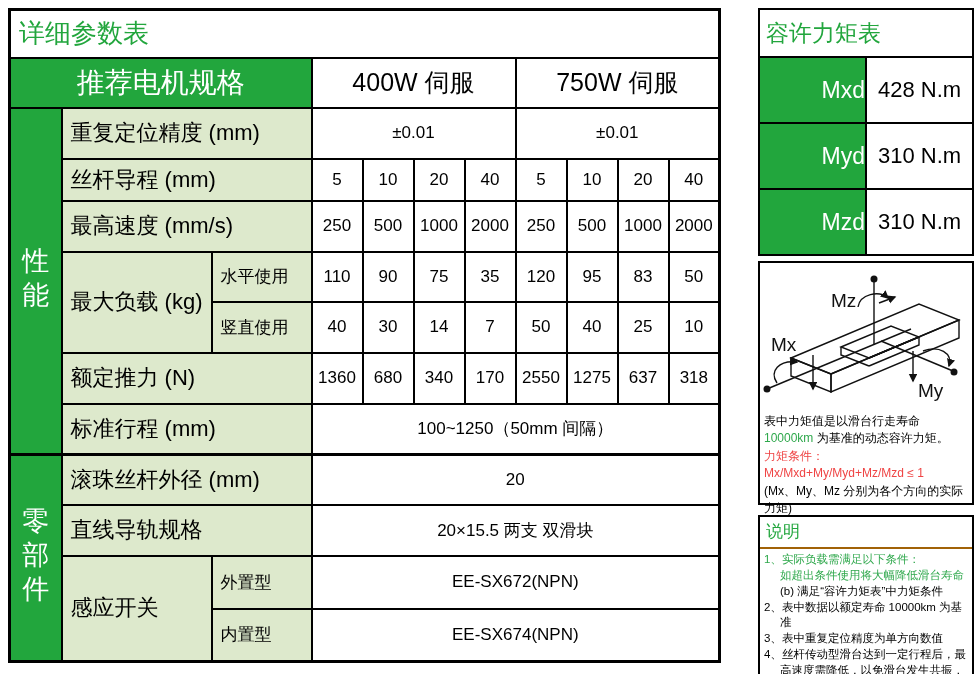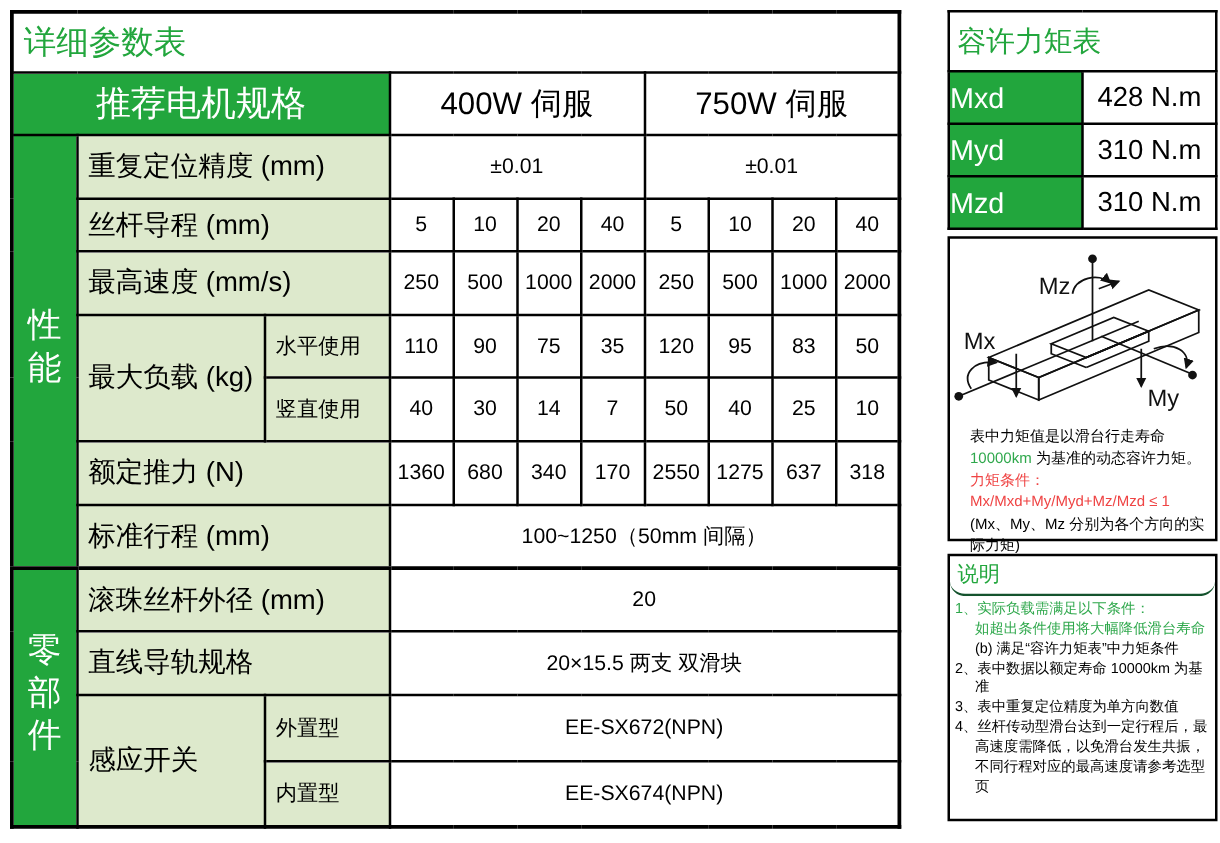--- a/index.html
+++ b/index.html
@@ -19,31 +19,31 @@
   td.sublabel { background:#dde9cc; font-size:17px; text-align:left; padding-left:8px; color:#000; }
   td.val { background:#fff; font-size:17px; text-align:center; color:#000; }
   td.valwide { background:#fff; font-size:17px; text-align:center; color:#000; }
   tr.sectdiv td { border-top:3px solid #000; }
 
   
   .right-panel { position:absolute; left:758px; top:8px; width:216px; }
   table.torque { border-collapse:collapse; table-layout:fixed; width:216px; border:2px solid #000; }
   table.torque td { border:2px solid #000; }
   td.torque-title { background:#fff; color:#22a63d; font-size:23px; padding:6px 6px; height:48px; }
-  td.tq-label { background:#22a63d; color:#fff; font-size:23px; text-align:left; width:64px; height:42px; }
+  td.tq-label { background:#22a63d; color:#fff; font-size:23px; text-align:right; width:64px; height:66px; }
   td.tq-val { background:#fff; color:#000; font-size:22px; text-align:center; }
 
   .diagram-box { margin-top:5px; border:2px solid #000; width:216px; height:244px; background:#fff; }
   .diagram-box svg { display:block; margin:2px auto 0 auto; }
-  .tq-note { font-size:12px; line-height:1.45; color:#000; padding:0 4px 2px 16px; }
+  .tq-note { font-size:12px; line-height:1.45; color:#000; padding:0 4px 2px 4px; }
   .tq-note .grn { color:#2fa84c; }
   .tq-note div.grn-line { color:#ef4444; }
 
   .notes-box { margin-top:10px; border:2px solid #000; width:216px; min-height:214px; background:#fff; }
-  .notes-title { color:#22a63d; font-size:17px; padding:3px 6px 4px 6px; border-bottom:2px solid #14532d;border-radius:12px; }
+  .notes-title { color:#22a63d; font-size:17px; padding:3px 6px 4px 6px; border-bottom:2px solid #a16207; }
   .notes-list { padding:3px 3px 4px 4px; font-size:11.5px; line-height:1.38; color:#000; }
   .note-item { padding-left:16px; text-indent:-16px; }
   .note-sub { padding-left:16px; }
   .grn-txt { color:#2fa84c; }
 </style>
 </head>
 <body>
 
 <div class="canvas">
 

